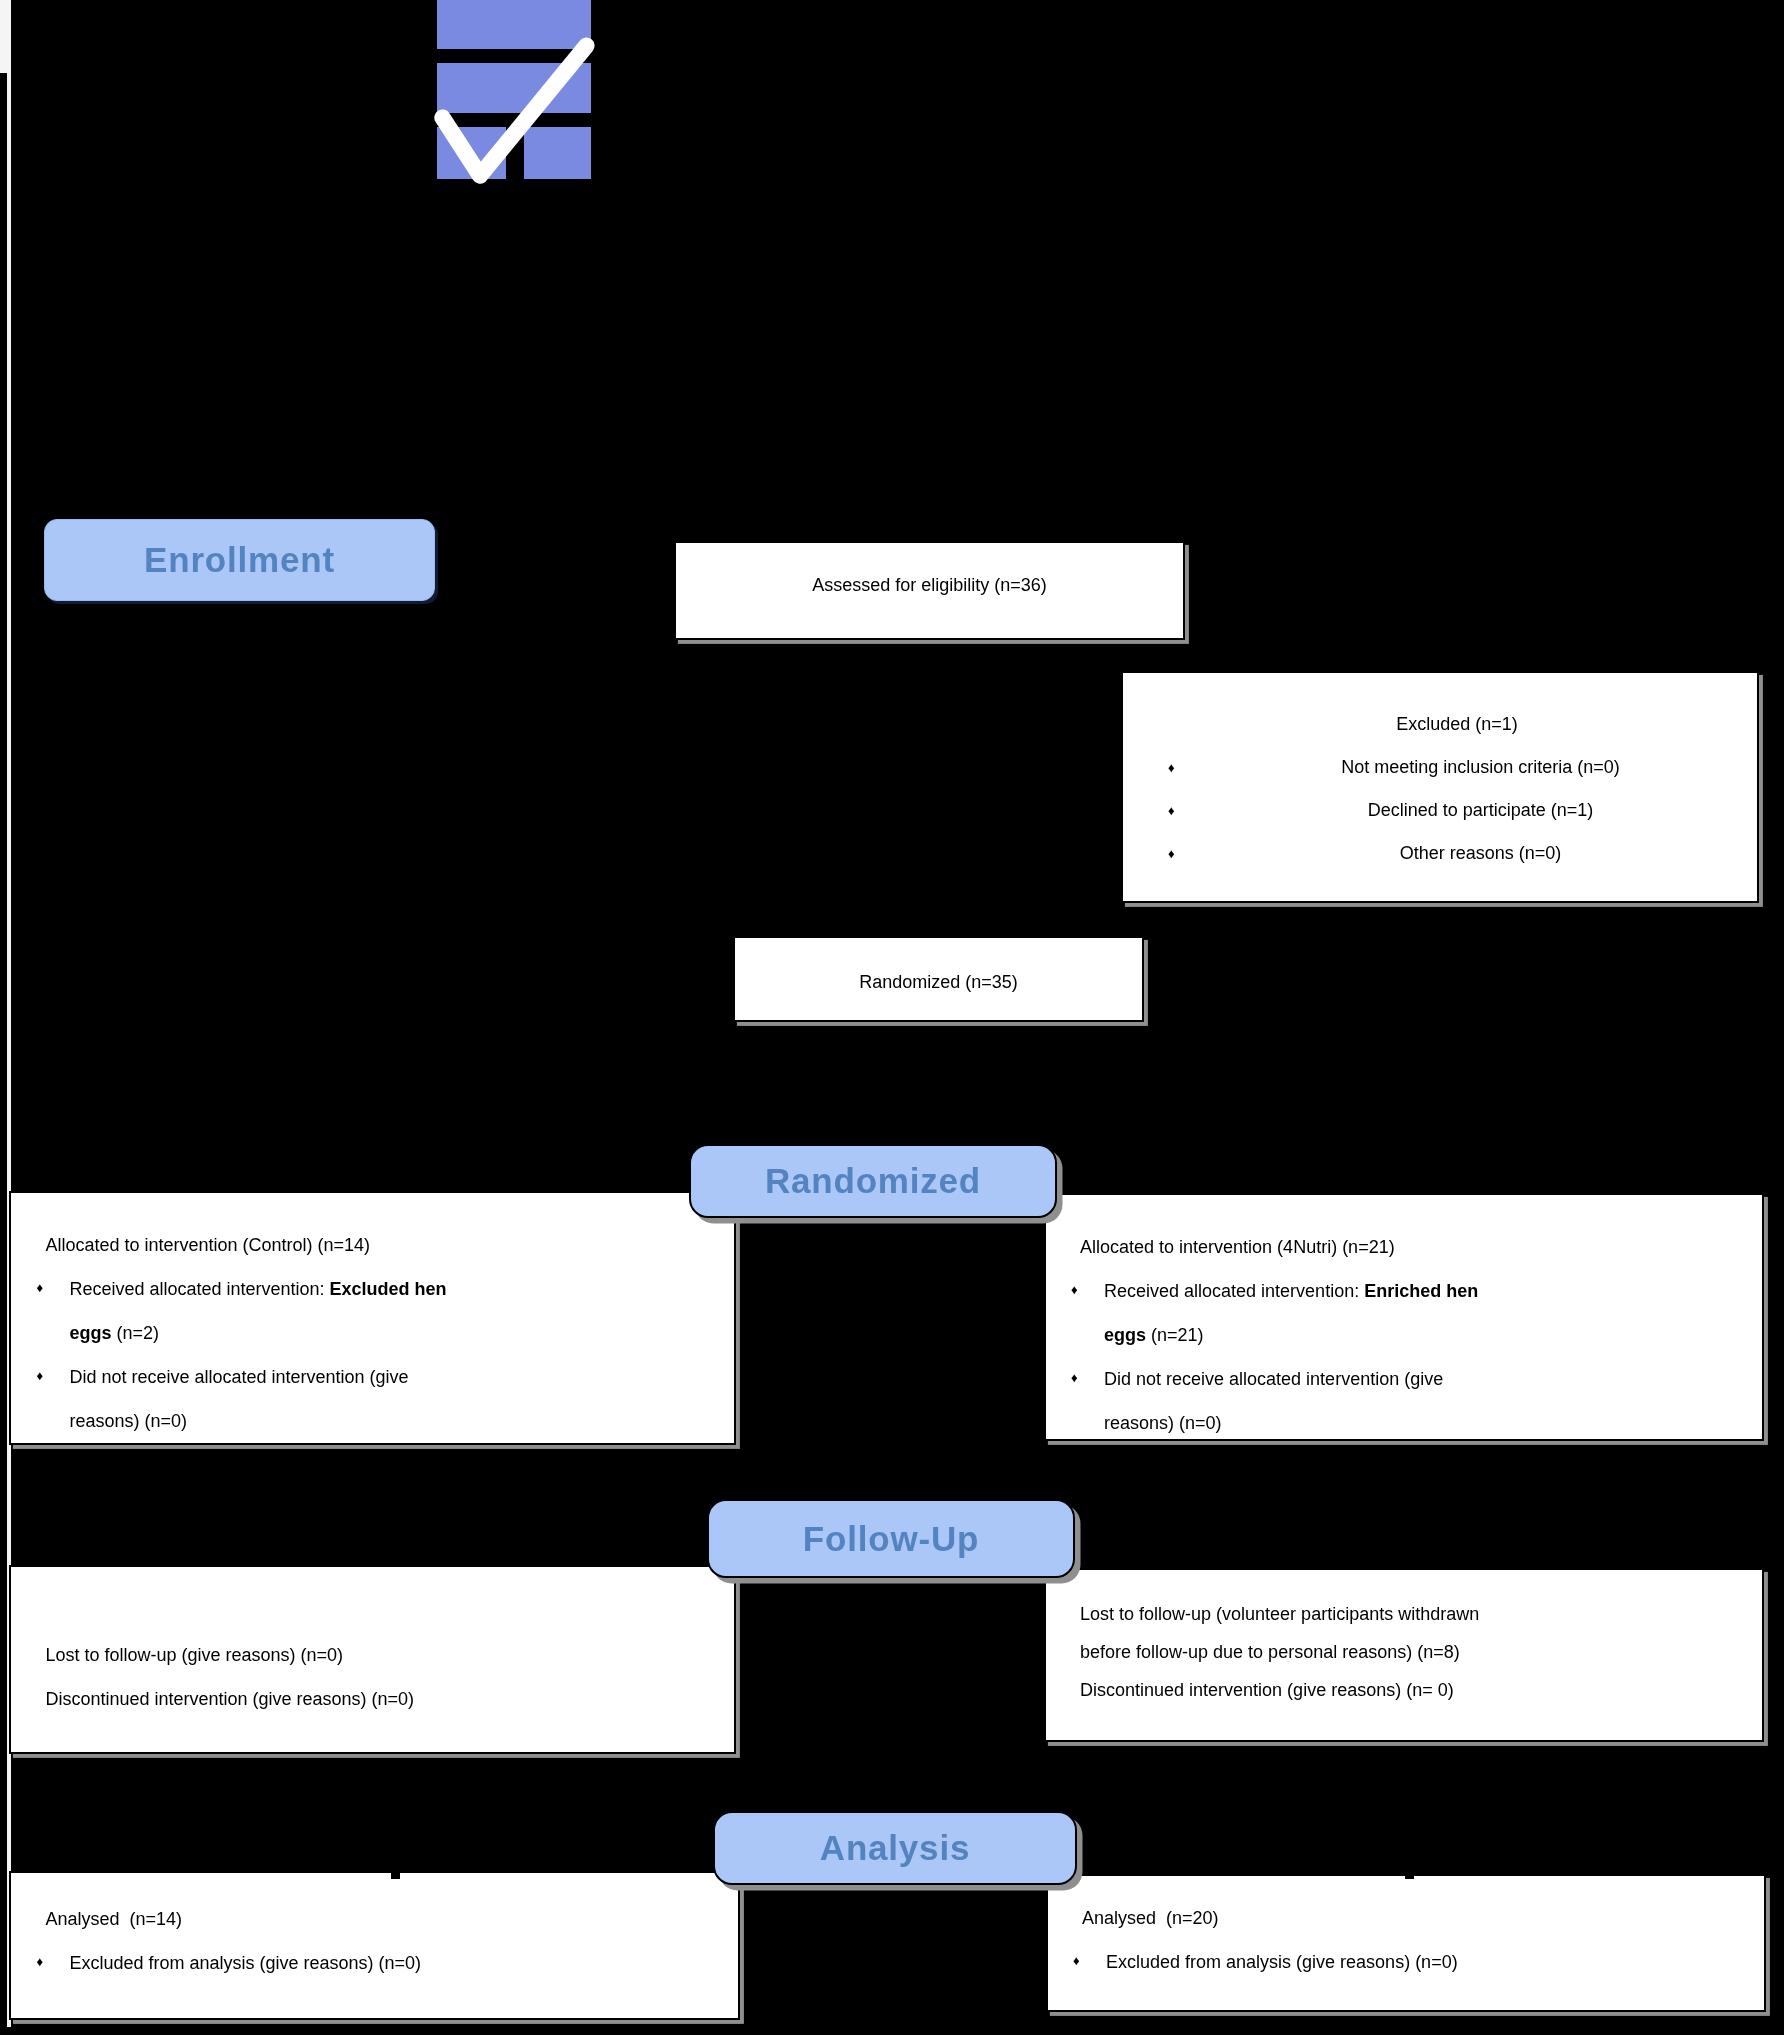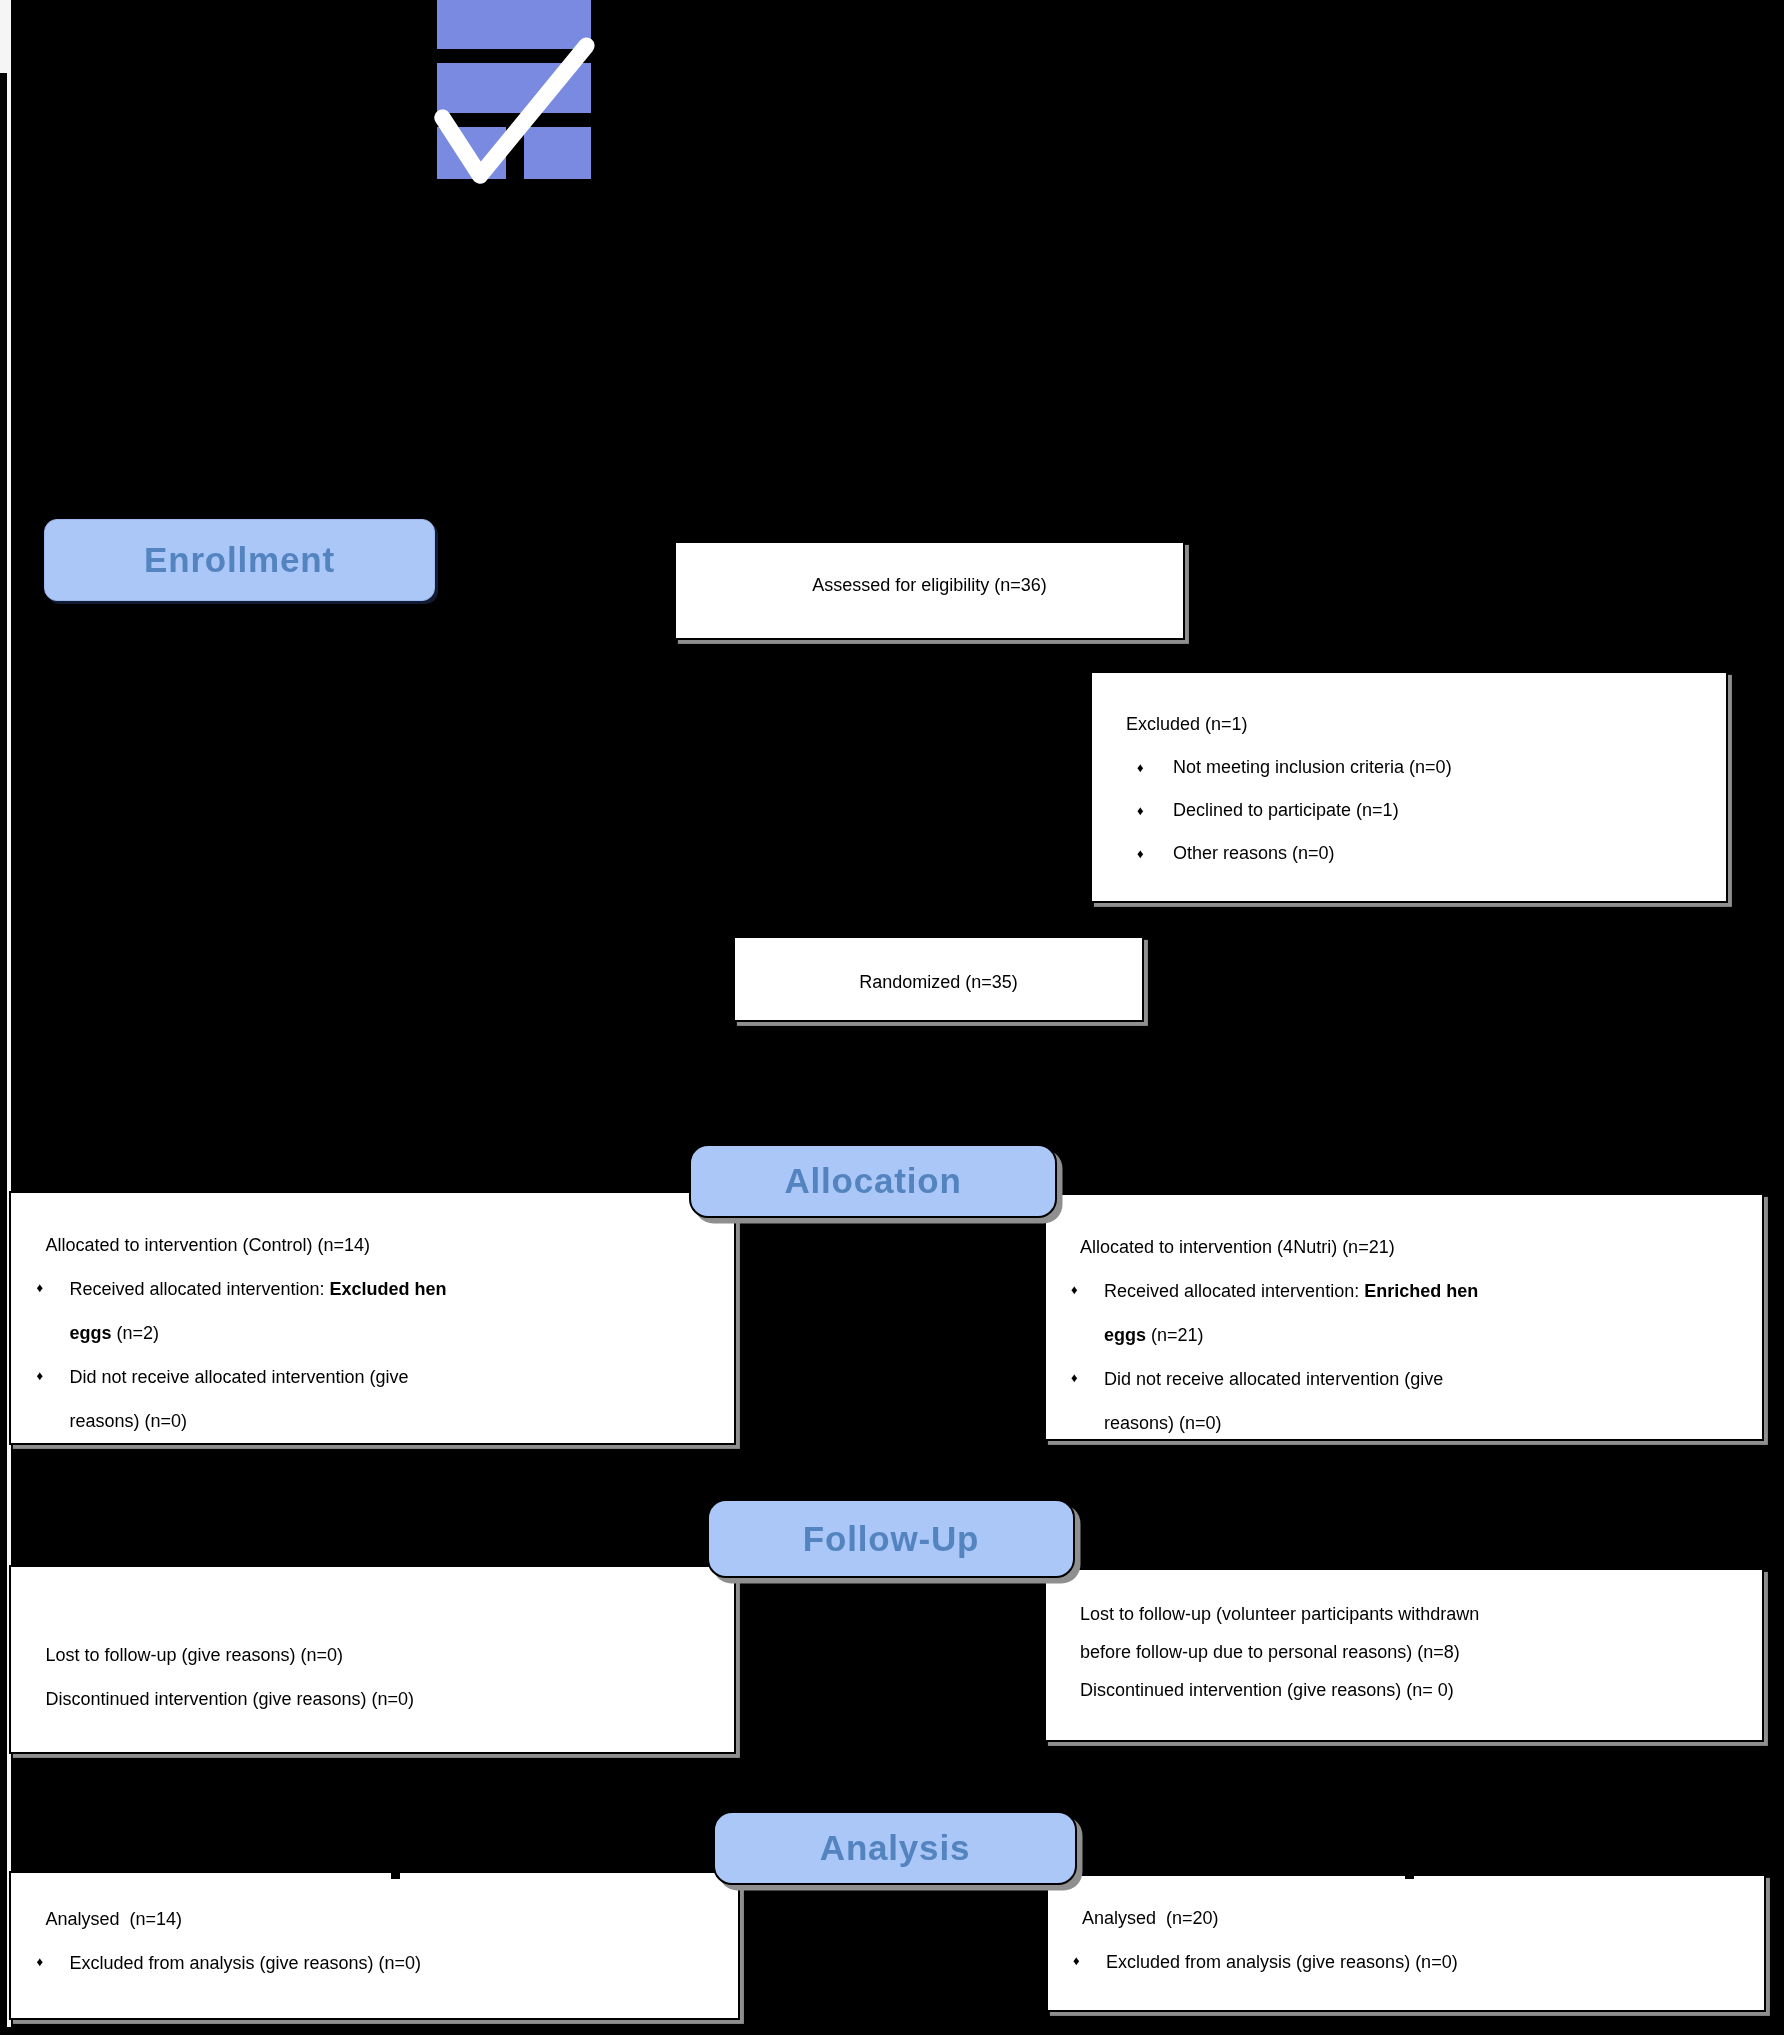--- a/index.html
+++ b/index.html
@@ -53,33 +53,33 @@
   </div>
 
   <div class="abs band soft" style="left:44px;top:519px;width:391px;height:82px;border-radius:13px;">
     <span>Enrollment</span>
   </div>
 
   <div class="abs box center lh56" style="left:674px;top:541px;width:511px;height:99px;padding-top:20.3px;">
       <div class="line plain"><span>Assessed for eligibility (n=36)</span></div>
     </div>
 
-  <div class="abs box excluded lh55" style="left:1090px;top:671px;width:638px;height:232px;padding-top:30px;">
+  <div class="abs box excluded lh55" style="left:1121px;top:671px;width:638px;height:232px;padding-top:30px;text-align:center;">
       <div class="line plain"><span>Excluded (n=1)</span></div>
       <div class="line bullet"><span class="bullet-mark">♦</span><span>Not meeting inclusion criteria (n=0)</span></div>
       <div class="line bullet"><span class="bullet-mark">♦</span><span>Declined to participate (n=1)</span></div>
       <div class="line bullet"><span class="bullet-mark">♦</span><span>Other reasons (n=0)</span></div>
     </div>
 
   <div class="abs box center lh56" style="left:733px;top:936px;width:411px;height:86px;padding-top:22px;">
       <div class="line plain"><span>Randomized (n=35)</span></div>
     </div>
 
   <div class="abs band bordered" style="left:689px;top:1144px;width:368px;height:74px;">
-    <span>Allocation</span>
+    <span>Randomized</span>
   </div>
 
   <div class="abs box lh56" style="left:9.4px;top:1191px;width:727px;height:254px;padding-top:30px;">
       <div class="line plain"><span>Allocated to intervention (Control) (n=14)</span></div>
       <div class="line bullet"><span class="bullet-mark">♦</span><span>Received allocated intervention: </span><span class="b">Excluded hen</span></div>
       <div class="line cont"><span class="b">eggs</span><span> (n=2)</span></div>
       <div class="line bullet"><span class="bullet-mark">♦</span><span>Did not receive allocated intervention (give</span></div>
       <div class="line cont"><span>reasons) (n=0)</span></div>
     </div>
   <div class="abs box lh56" style="left:1044px;top:1193px;width:720px;height:248px;padding-top:30px;">

